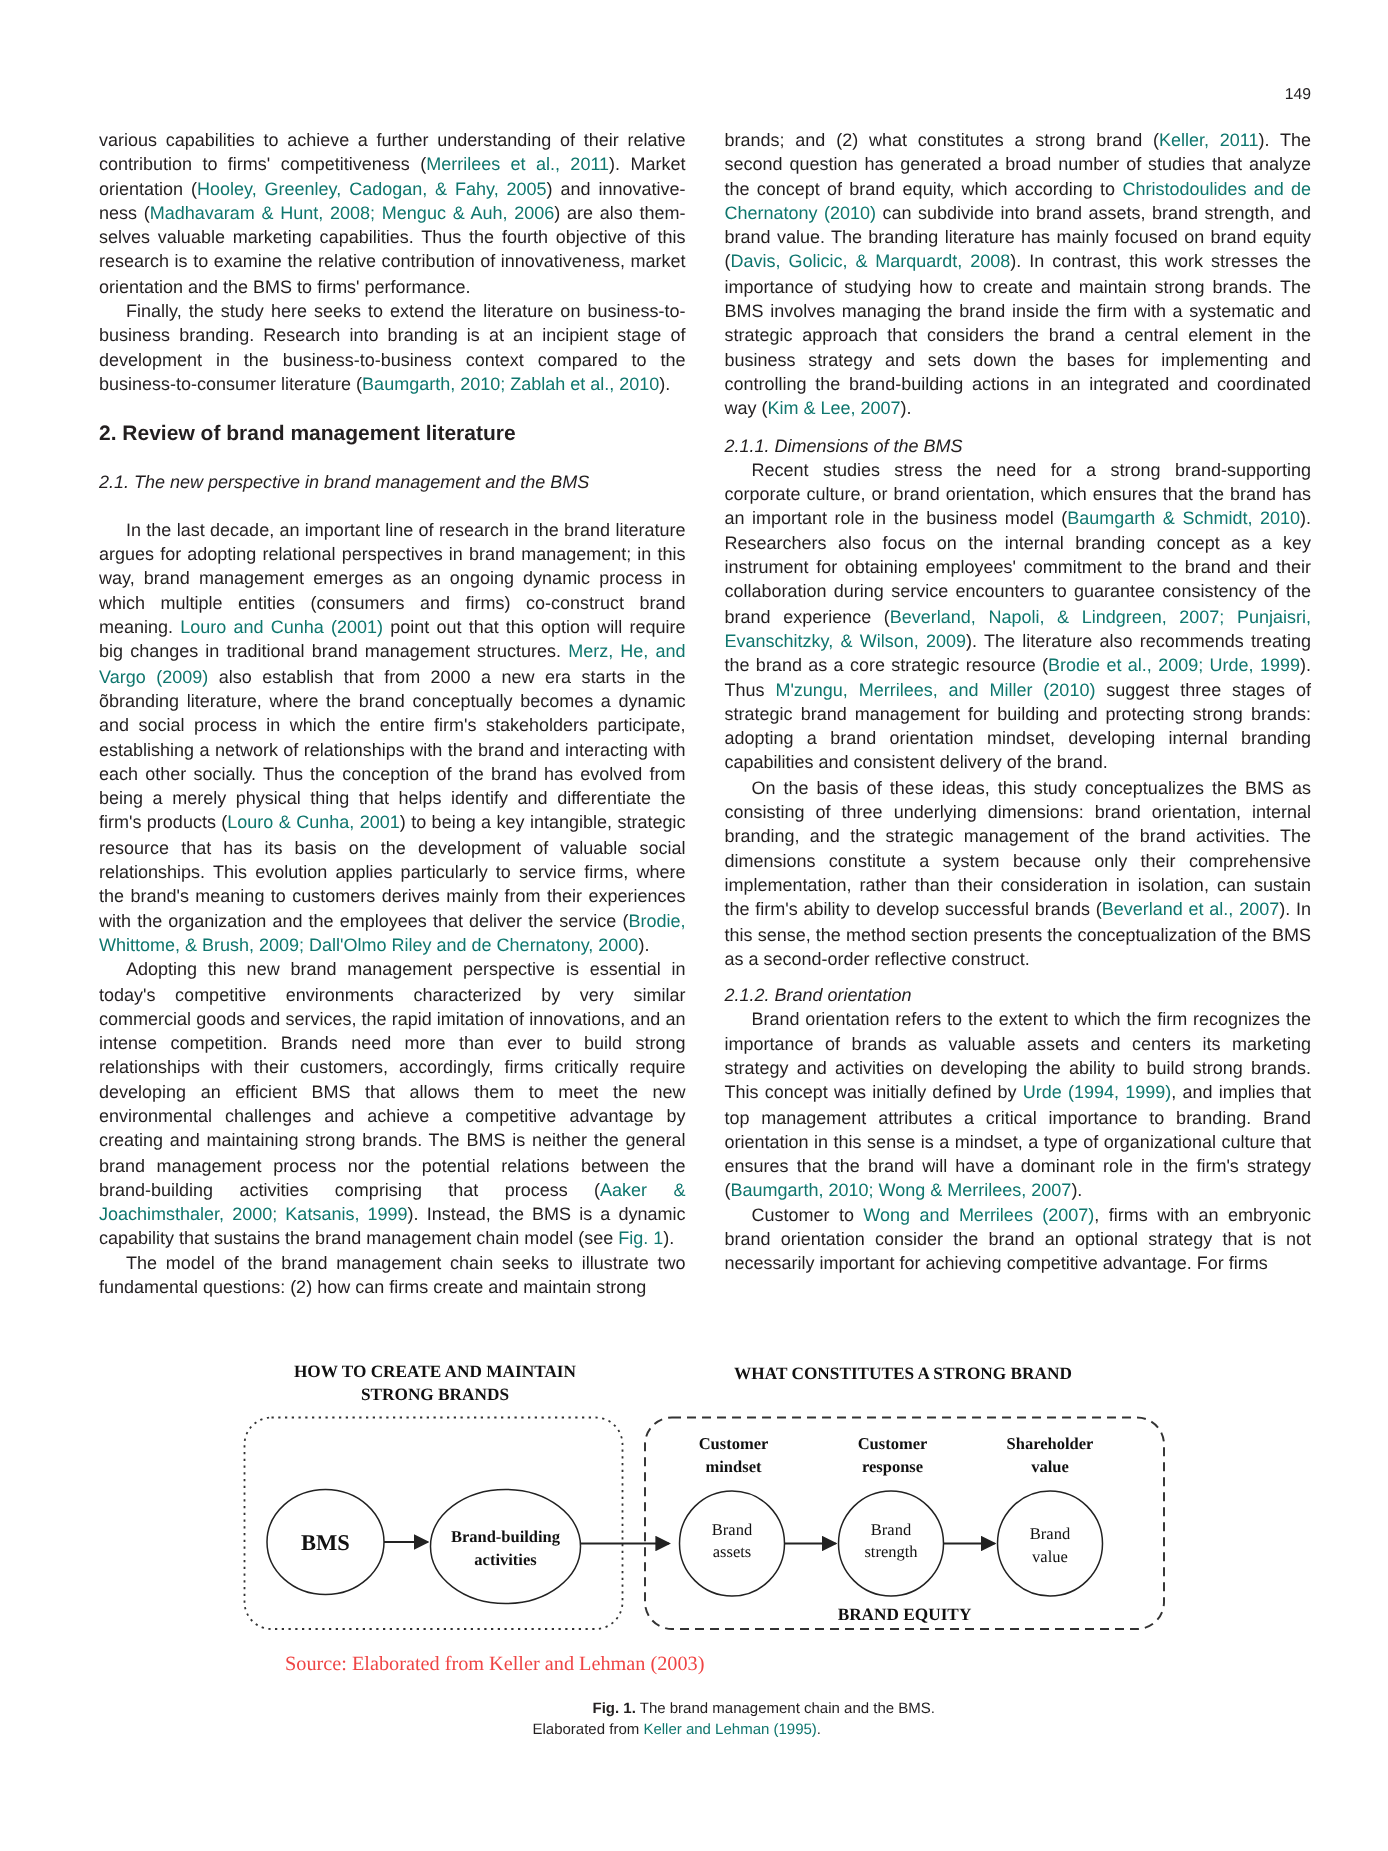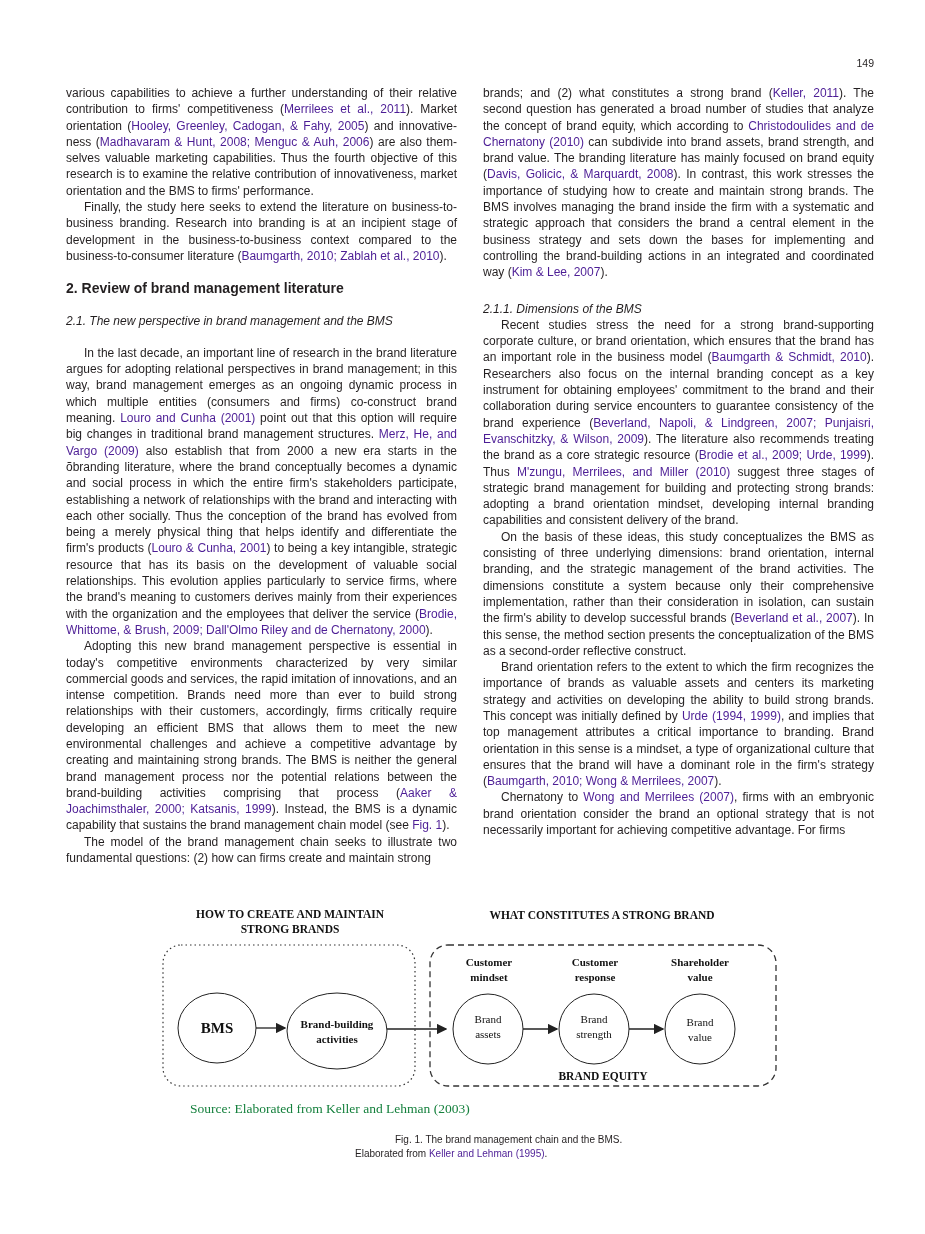--- a/index.html
+++ b/index.html
@@ -8,29 +8,29 @@
   .running-head { position: absolute; top: 57px; left: 0; width: 925px; height: 16px;
                   font-size: 10.5px; font-style: italic; }
   .running-head .title { position: absolute; left: 0; width: 925px; text-align: center; }
   .running-head .pageno { position: absolute; right: 51px; font-style: normal; }
   .col { position: absolute; top: 85px; width: 391px; font-size: 12px; line-height: 16.3px;
          text-align: justify; hyphens: manual; }
   .col.left { left: 66px; }
   .col.right { left: 483px; }
   .col p { margin: 0; text-indent: 18px; }
   .col p.noindent { text-indent: 0; }
-  .col a, .cap a { color: #4c1d95; text-decoration: none; }
+  .col a, .cap a { color: #0f766e; text-decoration: none; }
   .sec-head { font-weight: bold; font-size: 14px; margin: 16px 0 0 0; }
   .subsec-head { font-style: italic; margin: 16px 0 16px 0; }
-  .subsub-head { font-style: italic; margin: 20px 0 0 0; }
+  .subsub-head { font-style: italic; margin: 8px 0 0 0; }
   .figure { position: absolute; left: 150px; top: 900px; width: 640px; height: 230px; }
   .figure svg { width: 640px; height: 230px; }
-  .fig-source { position: absolute; left: 190px; top: 1101px; font-family: "Liberation Serif", serif; font-size: 13.5px; color: #15803d; }
+  .fig-source { position: absolute; left: 190px; top: 1101px; font-family: "Liberation Serif", serif; font-size: 13.5px; color: #ef4444; }
   .cap { position: absolute; left: 355px; top: 1133px; font-size: 10px; line-height: 14px; }
-  .cap b { font-weight: normal; padding-left: 40px; }
+  .cap b { font-weight: bold; padding-left: 40px; }
 </style>
 </head>
 <body>
 
 <div class="running-head">
   <span class="pageno">149</span>
 </div>
 
 <div class="col left">
   <p class="noindent"><span>various capabilities to achieve a further understanding of their relative contribution to firms' competitiveness (</span><a>Merrilees et al., 2011</a><span>). Market orientation (</span><a>Hooley, Greenley, Cadogan, &amp; Fahy, 2005</a><span>) and innovative­ness (</span><a>Madhavaram &amp; Hunt, 2008; Menguc &amp; Auh, 2006</a><span>) are also them­selves valuable marketing capabilities. Thus the fourth objective of this research is to examine the relative contribution of innovativeness, market orientation and the BMS to firms' performance.</span></p>
@@ -40,22 +40,23 @@
   <p><span>In the last decade, an important line of research in the brand litera­ture argues for adopting relational perspectives in brand management; in this way, brand management emerges as an ongoing dynamic process in which multiple entities (consumers and firms) co-construct brand meaning. </span><a>Louro and Cunha (2001)</a><span> point out that this option will require big changes in traditional brand management structures. </span><a>Merz, He, and Vargo (2009)</a><span> also establish that from 2000 a new era starts in the õbranding literature, where the brand conceptually becomes a dynamic and social process in which the entire firm's stakeholders participate, establishing a network of relationships with the brand and interacting with each other socially. Thus the conception of the brand has evolved from being a merely physical thing that helps identify and differentiate the firm's products (</span><a>Louro &amp; Cunha, 2001</a><span>) to being a key intangible, strategic resource that has its basis on the development of valuable so­cial relationships. This evolution applies particularly to service firms, where the brand's meaning to customers derives mainly from their experiences with the organization and the employees that deliver the service (</span><a>Brodie, Whittome, &amp; Brush, 2009; Dall'Olmo Riley and de Chernatony, 2000</a><span>).</span></p>
   <p><span>Adopting this new brand management perspective is essential in today's competitive environments characterized by very similar commercial goods and services, the rapid imitation of innovations, and an intense competition. Brands need more than ever to build strong relationships with their customers, accordingly, firms critically require developing an efficient BMS that allows them to meet the new environmental challenges and achieve a competitive advantage by creating and maintaining strong brands. The BMS is neither the general brand management process nor the potential relations be­tween the brand-building activities comprising that process (</span><a>Aaker &amp; Joachimsthaler, 2000; Katsanis, 1999</a><span>). Instead, the BMS is a dynamic capability that sustains the brand management chain model (see </span><a>Fig. 1</a><span>).</span></p>
   <p><span>The model of the brand management chain seeks to illustrate two fundamental questions: (2) how can firms create and maintain strong</span></p>
 </div>
 
 <div class="col right">
   <p class="noindent"><span>brands; and (2) what constitutes a strong brand (</span><a>Keller, 2011</a><span>). The second question has generated a broad number of studies that analyze the concept of brand equity, which according to </span><a>Christodoulides and de Chernatony (2010)</a><span> can subdivide into brand assets, brand strength, and brand value. The branding literature has mainly focused on brand equity (</span><a>Davis, Golicic, &amp; Marquardt, 2008</a><span>). In contrast, this work stress­es the importance of studying how to create and maintain strong brands. The BMS involves managing the brand inside the firm with a systematic and strategic approach that considers the brand a central element in the business strategy and sets down the bases for implementing and controlling the brand-building actions in an inte­grated and coordinated way (</span><a>Kim &amp; Lee, 2007</a><span>).</span></p>
   <div class="subsub-head">2.1.1. Dimensions of the BMS</div>
   <p><span>Recent studies stress the need for a strong brand-supporting corporate culture, or brand orientation, which ensures that the brand has an important role in the business model (</span><a>Baumgarth &amp; Schmidt, 2010</a><span>). Researchers also focus on the internal branding con­cept as a key instrument for obtaining employees' commitment to the brand and their collaboration during service encounters to guarantee consistency of the brand experience (</span><a>Beverland, Napoli, &amp; Lindgreen, 2007; Punjaisri, Evanschitzky, &amp; Wilson, 2009</a><span>). The literature also recommends treating the brand as a core strategic resource (</span><a>Brodie et al., 2009; Urde, 1999</a><span>). Thus </span><a>M'zungu, Merrilees, and Miller (2010)</a><span> suggest three stages of strategic brand management for building and protecting strong brands: adopting a brand orientation mindset, developing internal branding capabilities and consistent delivery of the brand.</span></p>
   <p><span>On the basis of these ideas, this study conceptualizes the BMS as consisting of three underlying dimensions: brand orientation, internal branding, and the strategic management of the brand activities. The dimensions constitute a system because only their comprehensive implementation, rather than their consideration in isolation, can sustain the firm's ability to develop successful brands (</span><a>Beverland et al., 2007</a><span>). In this sense, the method section presents the conceptualization of the BMS as a second-order reflective construct.</span></p>
+  <div class="subsub-head">2.1.2. Brand orientation</div>
   <p><span>Brand orientation refers to the extent to which the firm recognizes the importance of brands as valuable assets and centers its marketing strategy and activities on developing the ability to build strong brands. This concept was initially defined by </span><a>Urde (1994, 1999)</a><span>, and implies that top management attributes a critical importance to branding. Brand orientation in this sense is a mindset, a type of organizational culture that ensures that the brand will have a dominant role in the firm's strategy (</span><a>Baumgarth, 2010; Wong &amp; Merrilees, 2007</a><span>).</span></p>
-  <p><span>Chernatony to </span><a>Wong and Merrilees (2007)</a><span>, firms with an embryonic brand orientation consider the brand an optional strategy that is not necessarily important for achieving competitive advantage. For firms</span></p>
+  <p><span>Customer to </span><a>Wong and Merrilees (2007)</a><span>, firms with an embryonic brand orientation consider the brand an optional strategy that is not necessarily important for achieving competitive advantage. For firms</span></p>
 </div>
 
 <div class="figure">
   <svg viewBox="0 0 640 230" xmlns="http://www.w3.org/2000/svg" font-family="'Liberation Serif', serif" fill="#111">
     <defs>
       <marker id="arr" markerWidth="8" markerHeight="8" refX="7" refY="4" orient="auto">
         <path d="M0,0 L8,4 L0,8 z" fill="#222"></path>
       </marker>
     </defs>
     <text x="140" y="18" text-anchor="middle" font-size="11.5" font-weight="bold">HOW TO CREATE AND MAINTAIN</text>

